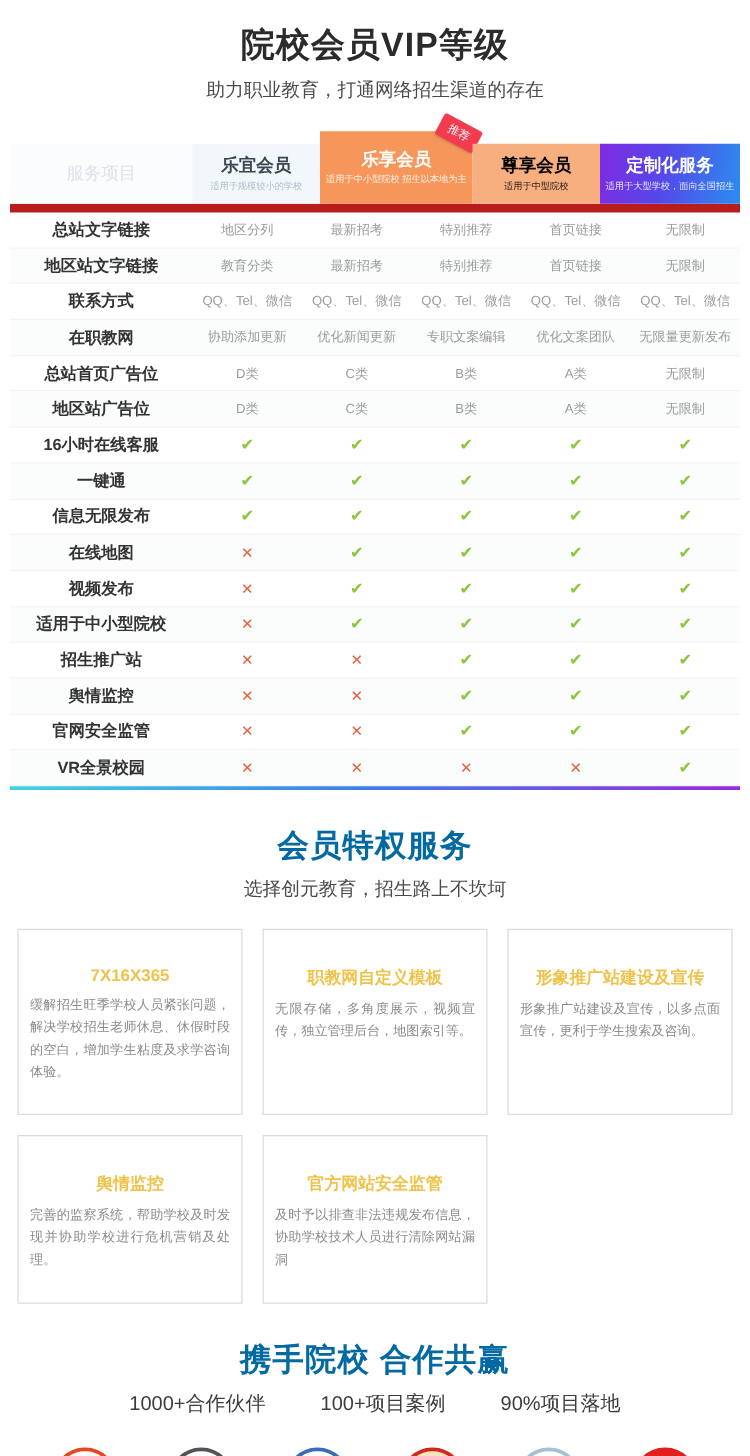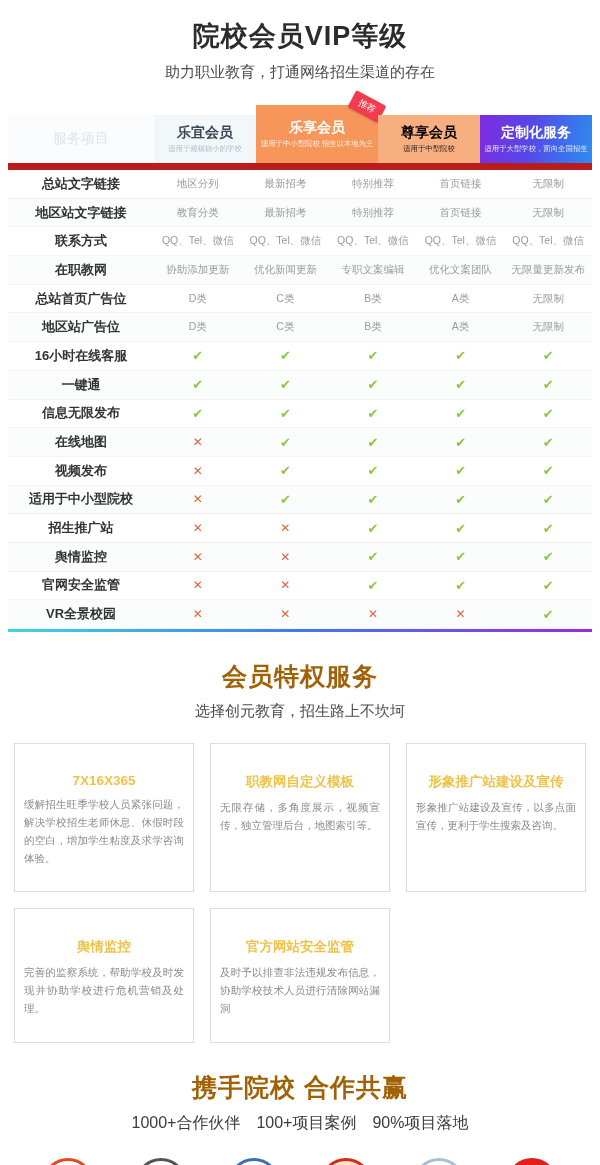--- a/index.html
+++ b/index.html
@@ -30,29 +30,29 @@
   .tbody{border-top:7px solid #b91c1c;}
   .t-row{display:flex;align-items:center;height:27.7px;border-bottom:1px solid #f3f3f3;}
   .t-row:nth-child(even){background:#fbfcfc;}
   .row-label{flex:0 0 146px;text-align:center;font-size:13px;font-weight:bold;color:#333;}
   .cell{flex:1 1 0;text-align:center;font-size:10.5px;color:#9b9b9b;white-space:nowrap;}
   .check{color:#8dc63f;font-size:13px;font-weight:bold;}
   .cross{color:#e2603a;font-size:12px;font-weight:bold;}
   .grad-bar{height:3px;background:linear-gradient(to right,#3fd6e0,#3f7bea,#9a2ae0);}
 
   
-  .section-title{text-align:center;font-size:25px;font-weight:bold;color:#a16207;margin:28px 0 0;letter-spacing:1px;}
+  .section-title{text-align:center;font-size:25px;font-weight:bold;color:#0369a1;margin:28px 0 0;letter-spacing:1px;}
   .section-subtitle{text-align:center;font-size:15px;color:#4a4a4a;margin-top:9px;}
   .cards{display:grid;grid-template-columns:repeat(3,1fr);gap:16px;margin:22px 14px 0;}
   .card{border:1px solid #dcdcdc;background:#fff;box-sizing:border-box;min-height:104px;padding:24px 9px;}
   .card-title{color:#efc24a;font-size:13.5px;font-weight:bold;text-align:center;margin:5px 0 8px;white-space:nowrap;}
   .card-body{font-size:10.5px;color:#8b8b8b;line-height:1.7;text-align:justify;}
 
   
-  .stats{display:flex;justify-content:center;gap:16px;margin-top:9px;font-size:16px;color:#3c3c3c;}
+  .stats{display:flex;justify-content:center;gap:44px;margin-top:9px;font-size:16px;color:#3c3c3c;}
   .logos{display:grid;grid-template-columns:repeat(6,1fr);row-gap:17px;margin:24px 22px 0;justify-items:center;}
   .logo{width:46px;height:46px;border-radius:50%;border:3px solid;display:flex;align-items:center;justify-content:center;box-sizing:content-box;}
   .logo-inner{width:26px;height:26px;border-radius:50%;}
 </style>
 </head>
 <body>
 
 <div>
 
   <h1 class="page-title">院校会员VIP等级</h1>

